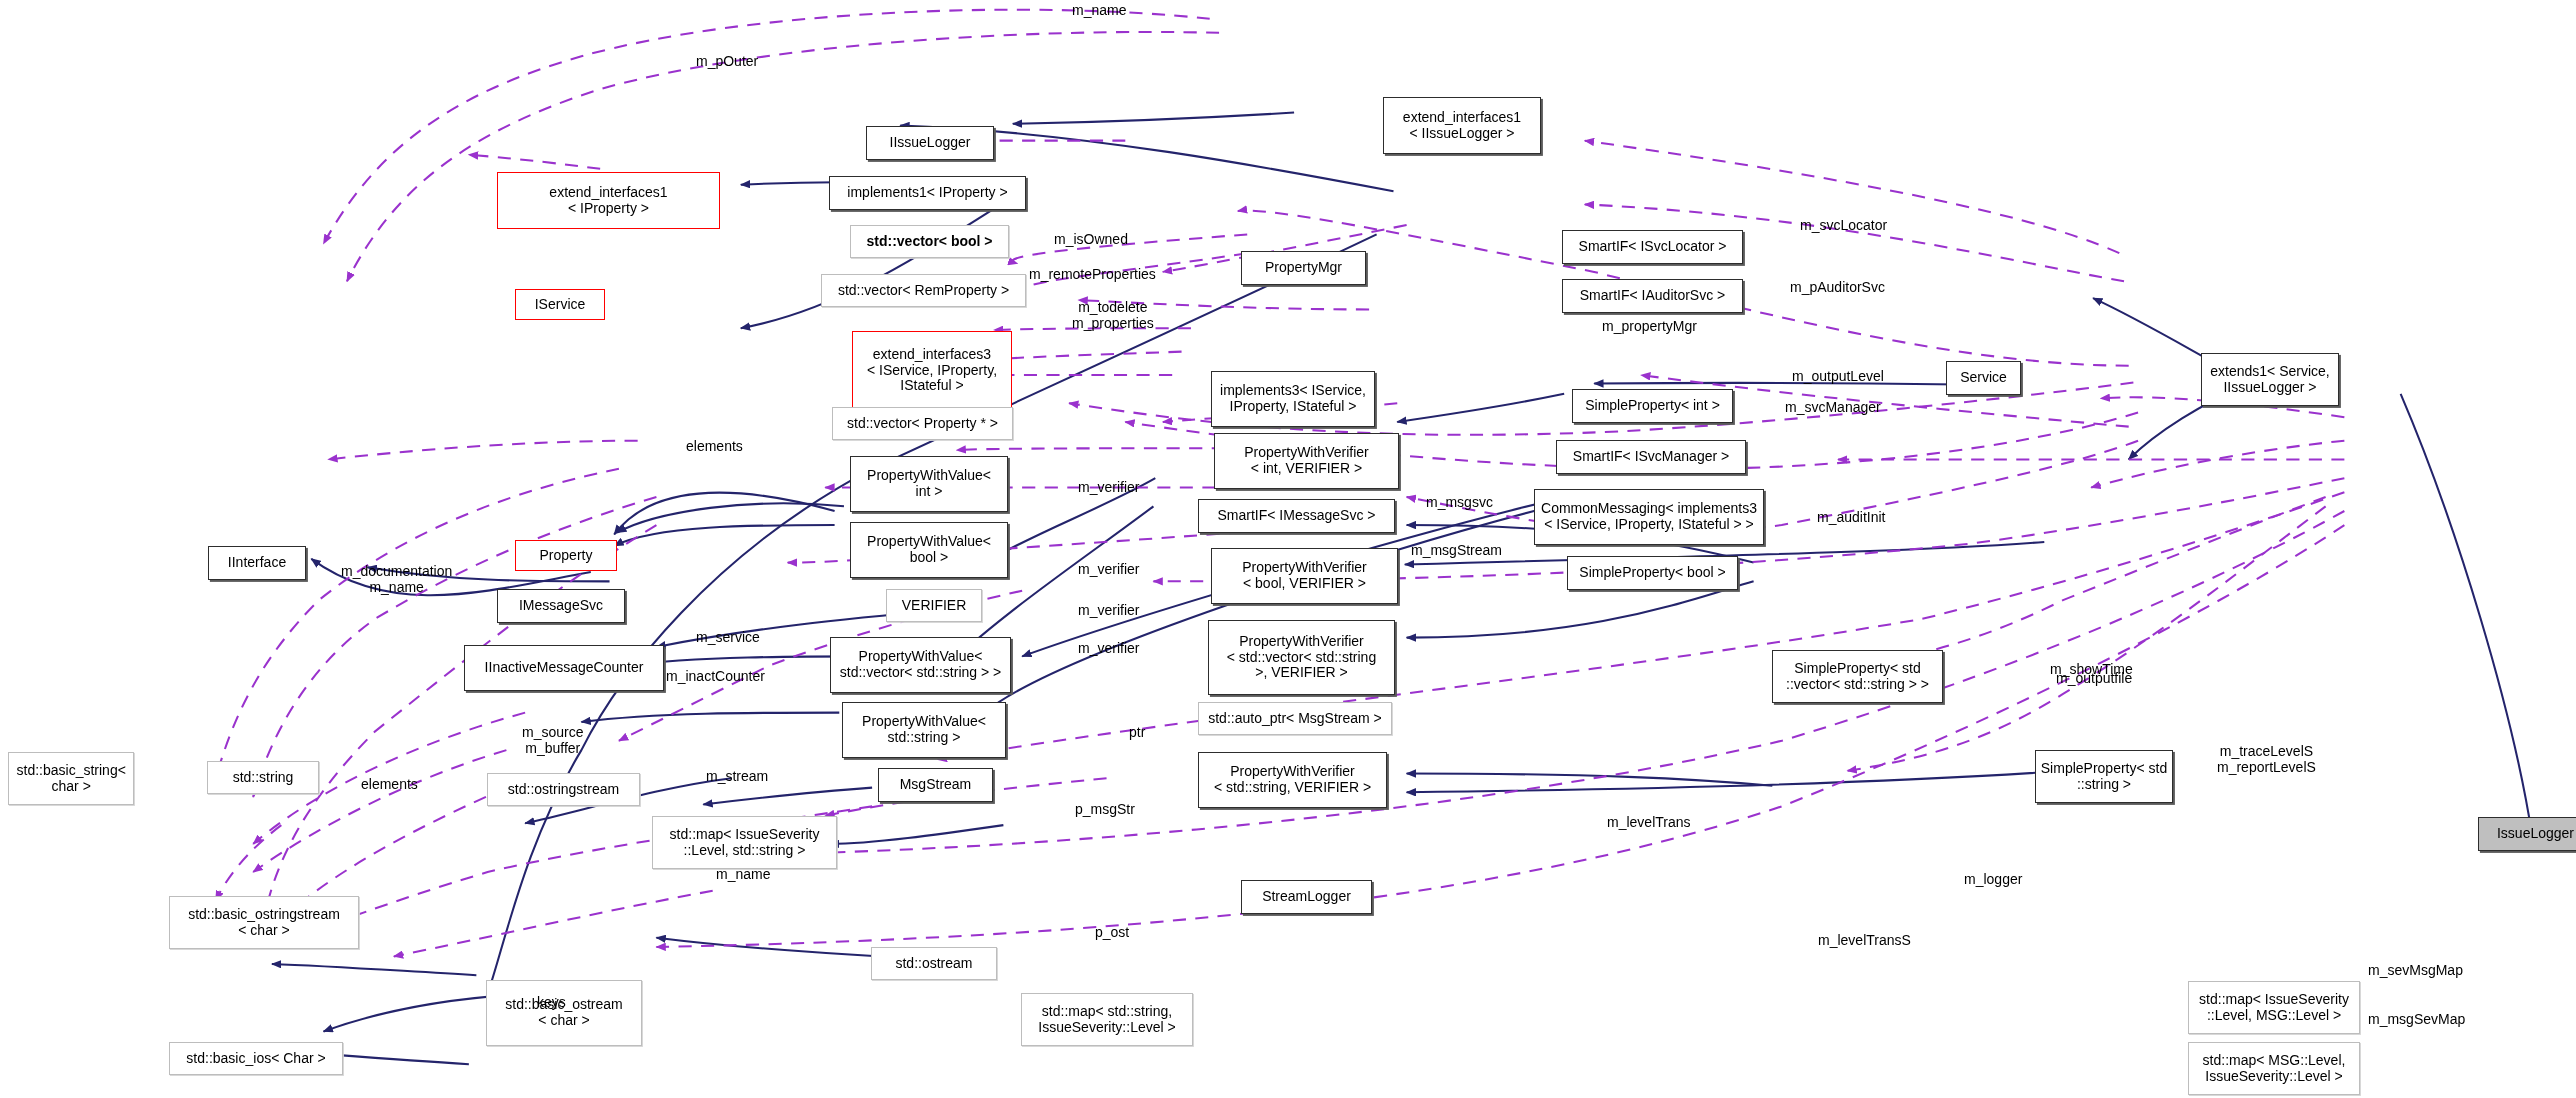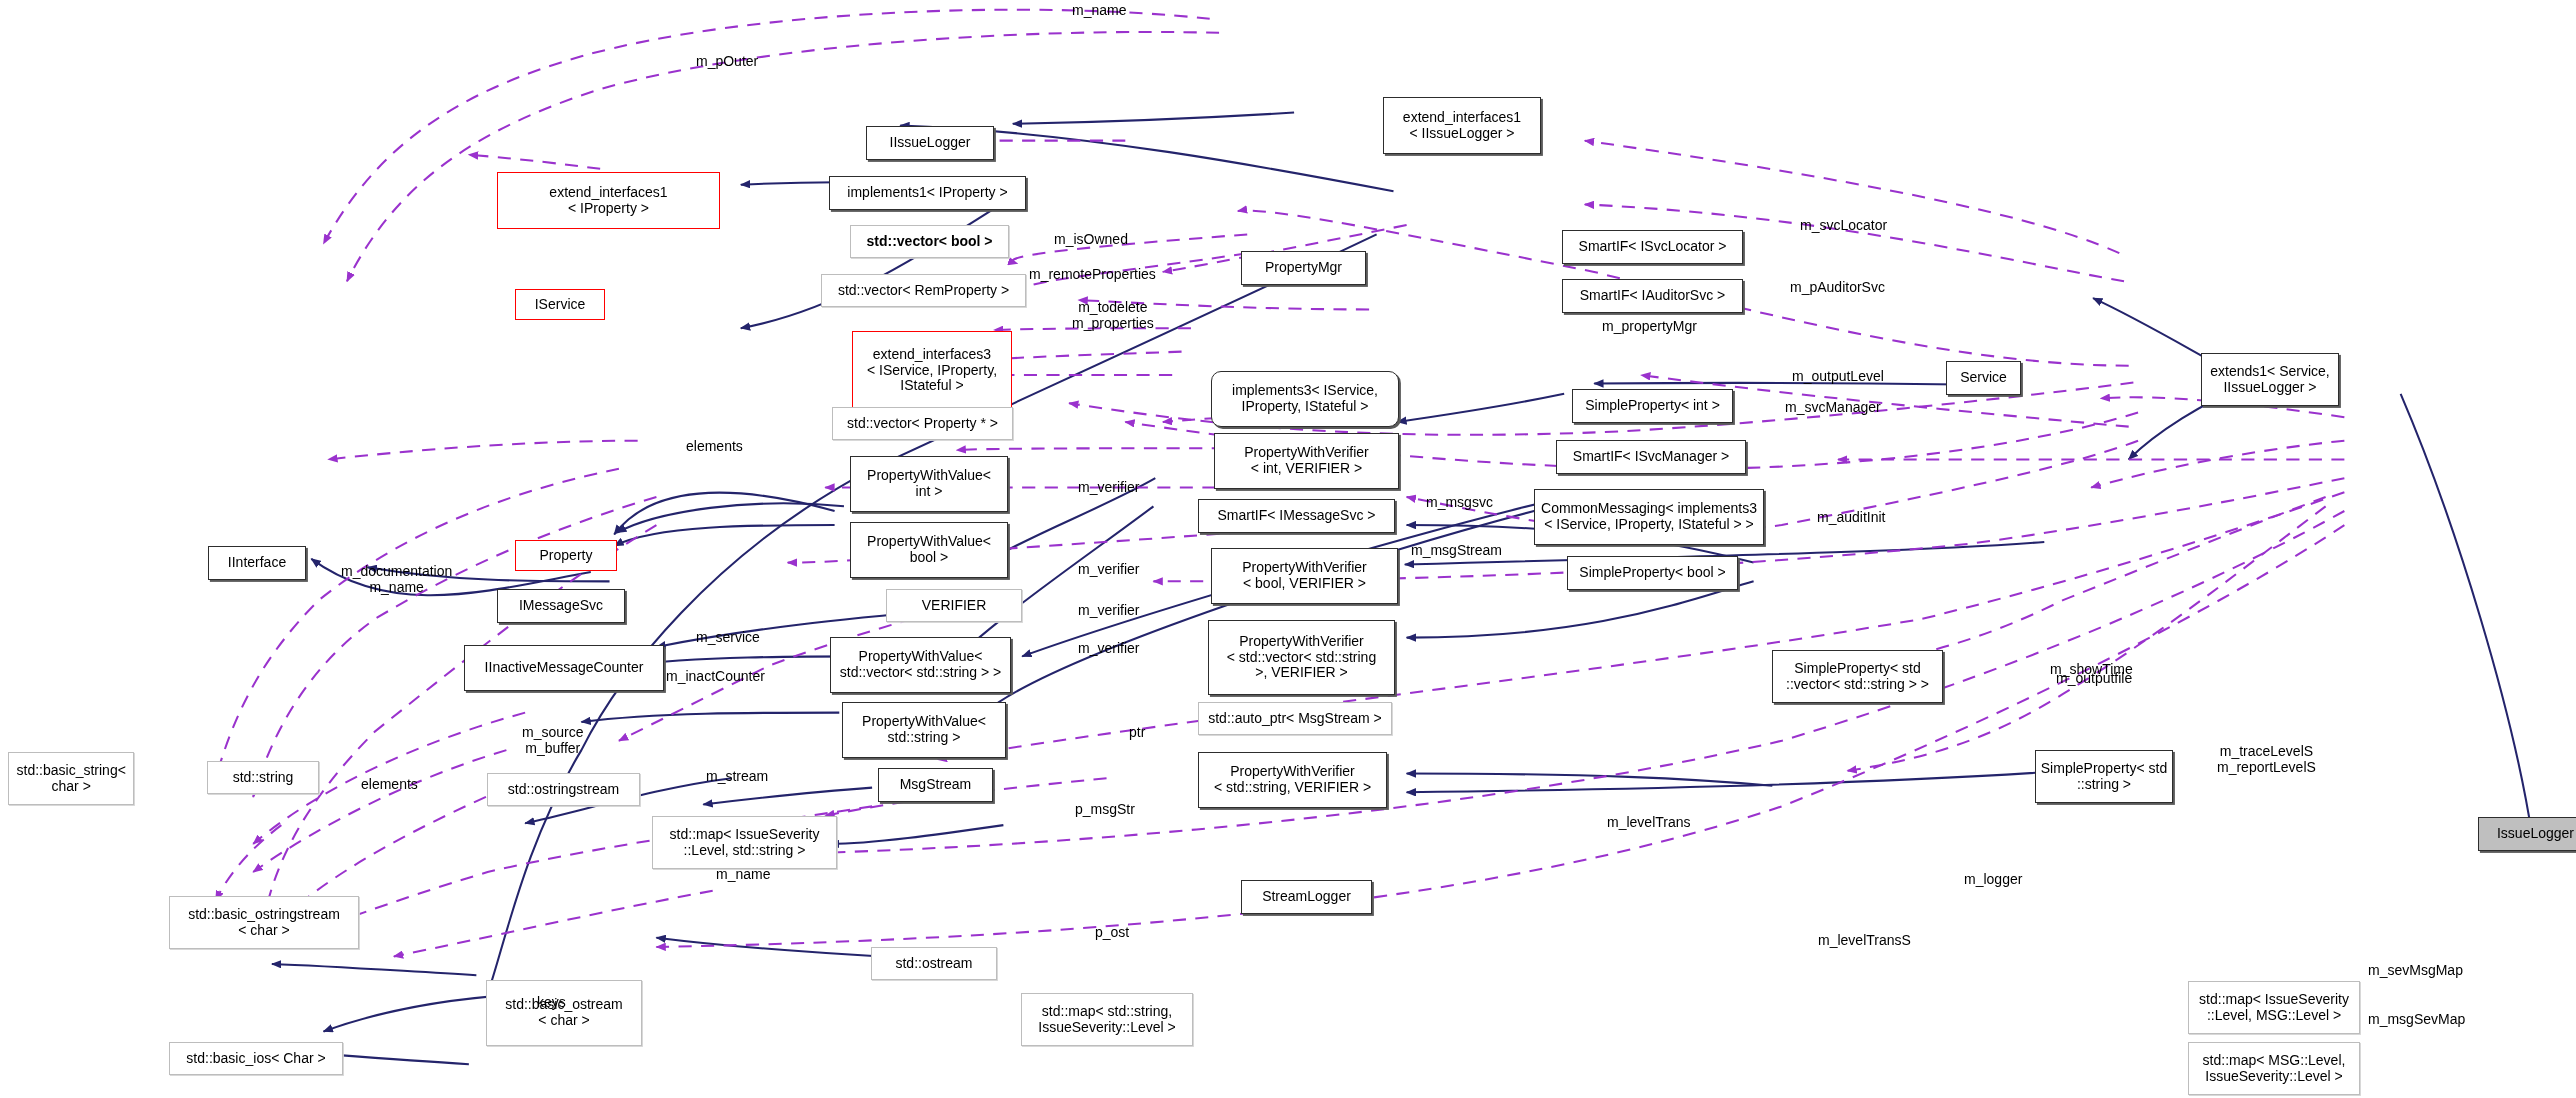--- a/index.html
+++ b/index.html
@@ -119,35 +119,35 @@
       <div class="node solid" style="left: 866px; top: 126px; width: 128px; height: 34px;">IIssueLogger</div>
       <div class="node solid" style="left: 829px; top: 176px; width: 197px; height: 34px;">implements1&lt; IProperty &gt;</div>
       <div class="node grey" style="left: 850px; top: 225px; width: 159px; height: 33px; font-weight: bold;">std::vector&lt; bool &gt;</div>
       <div class="node red" style="left: 515px; top: 289px; width: 90px; height: 31px;">IService</div>
       <div class="node grey" style="left: 821px; top: 274px; width: 205px; height: 33px;">std::vector&lt; RemProperty &gt;</div>
       <div class="node red" style="left: 852px; top: 331px; width: 160px; height: 79px;">extend_interfaces3
 &lt; IService, IProperty,
 IStateful &gt;</div>
       <div class="node grey" style="left: 832px; top: 407px; width: 181px; height: 33px;">std::vector&lt; Property * &gt;</div>
       <div class="node solid" style="left: 1241px; top: 251px; width: 125px; height: 34px;">PropertyMgr</div>
-      <div class="node solid" style="left: 1211px; top: 371px; width: 188px; height: 56px; border-radius: 10px;">implements3&lt; IService,
+      <div class="node solid" style="left: 1211px; top: 371px; width: 164px; height: 56px;">implements3&lt; IService,
 IProperty, IStateful &gt;</div>
       <div class="node solid" style="left: 1214px; top: 433px; width: 185px; height: 56px;">PropertyWithVerifier
 &lt; int, VERIFIER &gt;</div>
       <div class="node solid" style="left: 850px; top: 456px; width: 158px; height: 56px;">PropertyWithValue&lt;
 int &gt;</div>
       <div class="node red" style="left: 515px; top: 540px; width: 102px; height: 31px;">Property</div>
       <div class="node solid" style="left: 850px; top: 522px; width: 158px; height: 56px;">PropertyWithValue&lt;
 bool &gt;</div>
       <div class="node solid" style="left: 1198px; top: 499px; width: 197px; height: 34px;">SmartIF&lt; IMessageSvc &gt;</div>
       <div class="node solid" style="left: 1211px; top: 548px; width: 187px; height: 56px;">PropertyWithVerifier
 &lt; bool, VERIFIER &gt;</div>
       <div class="node solid" style="left: 208px; top: 546px; width: 98px; height: 34px;">IInterface</div>
       <div class="node solid" style="left: 497px; top: 589px; width: 128px; height: 34px;">IMessageSvc</div>
-      <div class="node grey" style="left: 886px; top: 589px; width: 136px; height: 33px;">VERIFIER</div>
+      <div class="node grey" style="left: 886px; top: 589px; width: 96px; height: 33px;">VERIFIER</div>
       <div class="node solid" style="left: 464px; top: 645px; width: 200px; height: 46px;">IInactiveMessageCounter</div>
       <div class="node solid" style="left: 1208px; top: 620px; width: 187px; height: 75px;">PropertyWithVerifier
 &lt; std::vector&lt; std::string
 &gt;, VERIFIER &gt;</div>
       <div class="node solid" style="left: 830px; top: 637px; width: 181px; height: 56px;">PropertyWithValue&lt;
 std::vector&lt; std::string &gt; &gt;</div>
       <div class="node grey" style="left: 1198px; top: 702px; width: 194px; height: 33px;">std::auto_ptr&lt; MsgStream &gt;</div>
       <div class="node solid" style="left: 842px; top: 702px; width: 164px; height: 56px;">PropertyWithValue&lt;
 std::string &gt;</div>
       <div class="node grey" style="left: 8.2px; top: 752px; width: 126px; height: 53px;">std::basic_string&lt;

